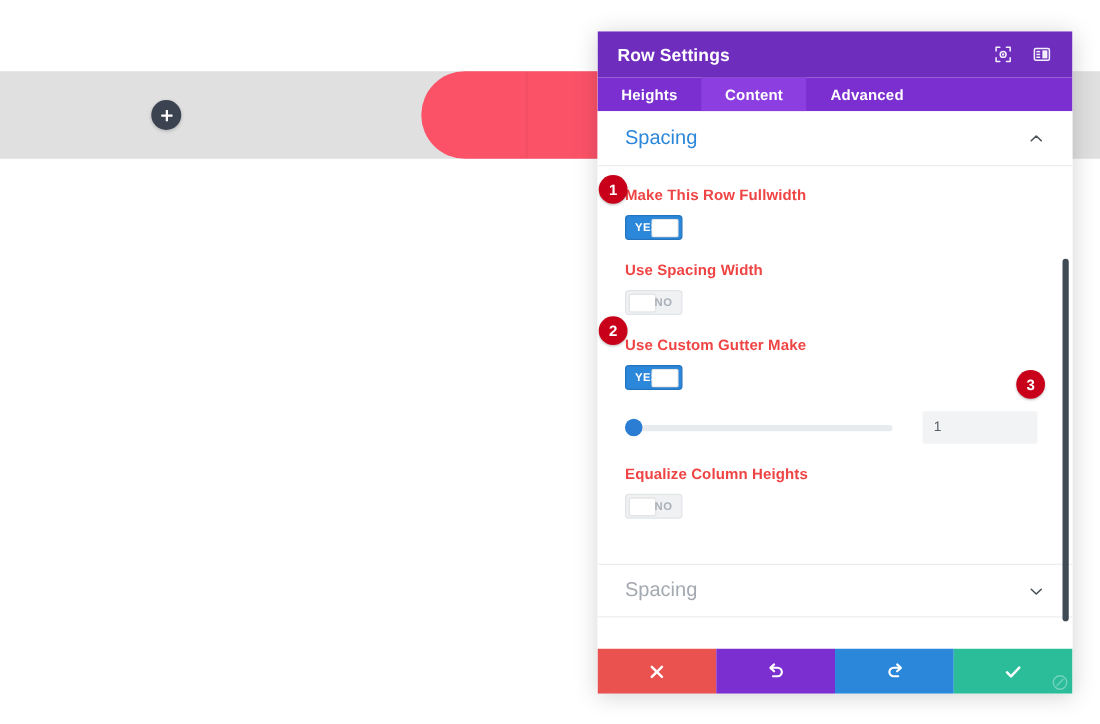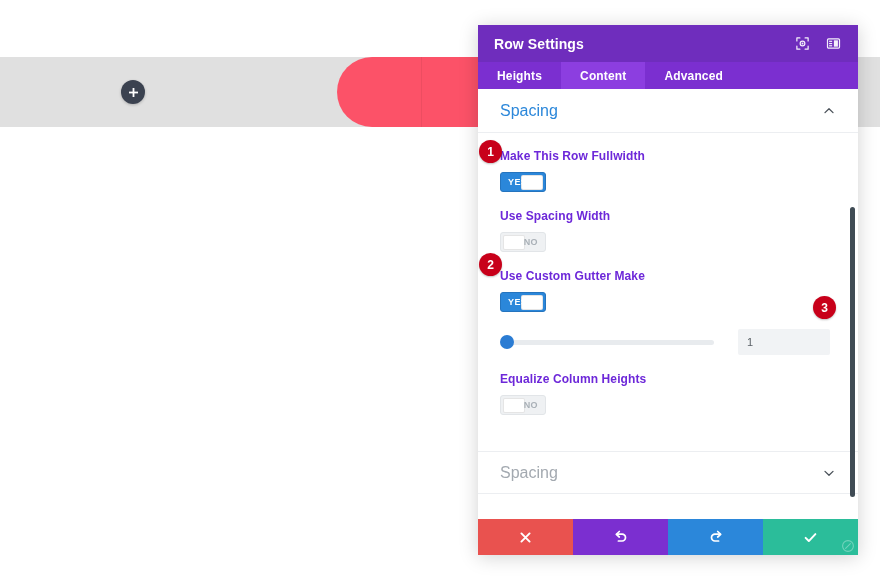--- a/index.html
+++ b/index.html
@@ -70,21 +70,21 @@
     padding: 0 22px; border-bottom: 1px solid #eceef1;
   }
   .section-title { font-size: 16px; color: #2b87da; font-weight: 400; }
   .section-title.muted { color: #a3a9b0; }
   .chev { margin-left: auto; width: 14px; height: 14px; display:flex; align-items:center; justify-content:center; }
 
   .fields { padding: 16px 22px 14px 22px; }
   .field { margin-bottom: 17px; }
   .field:last-child { margin-bottom: 0; }
   .field-label {
-    font-size: 12px; color: #6d28d9; font-weight: bold;
+    font-size: 12px; color: #ef4444; font-weight: bold;
     margin-bottom: 9px; letter-spacing: .1px;
   }
 
   
   .toggle {
     width: 46px; height: 20px; border-radius: 3px;
     display: flex; align-items: center; position: relative;
     border: 1px solid transparent;
   }
   .toggle.on { background: #2b87da; justify-content: flex-end; padding-right: 2px; border-color:#2574be;}

